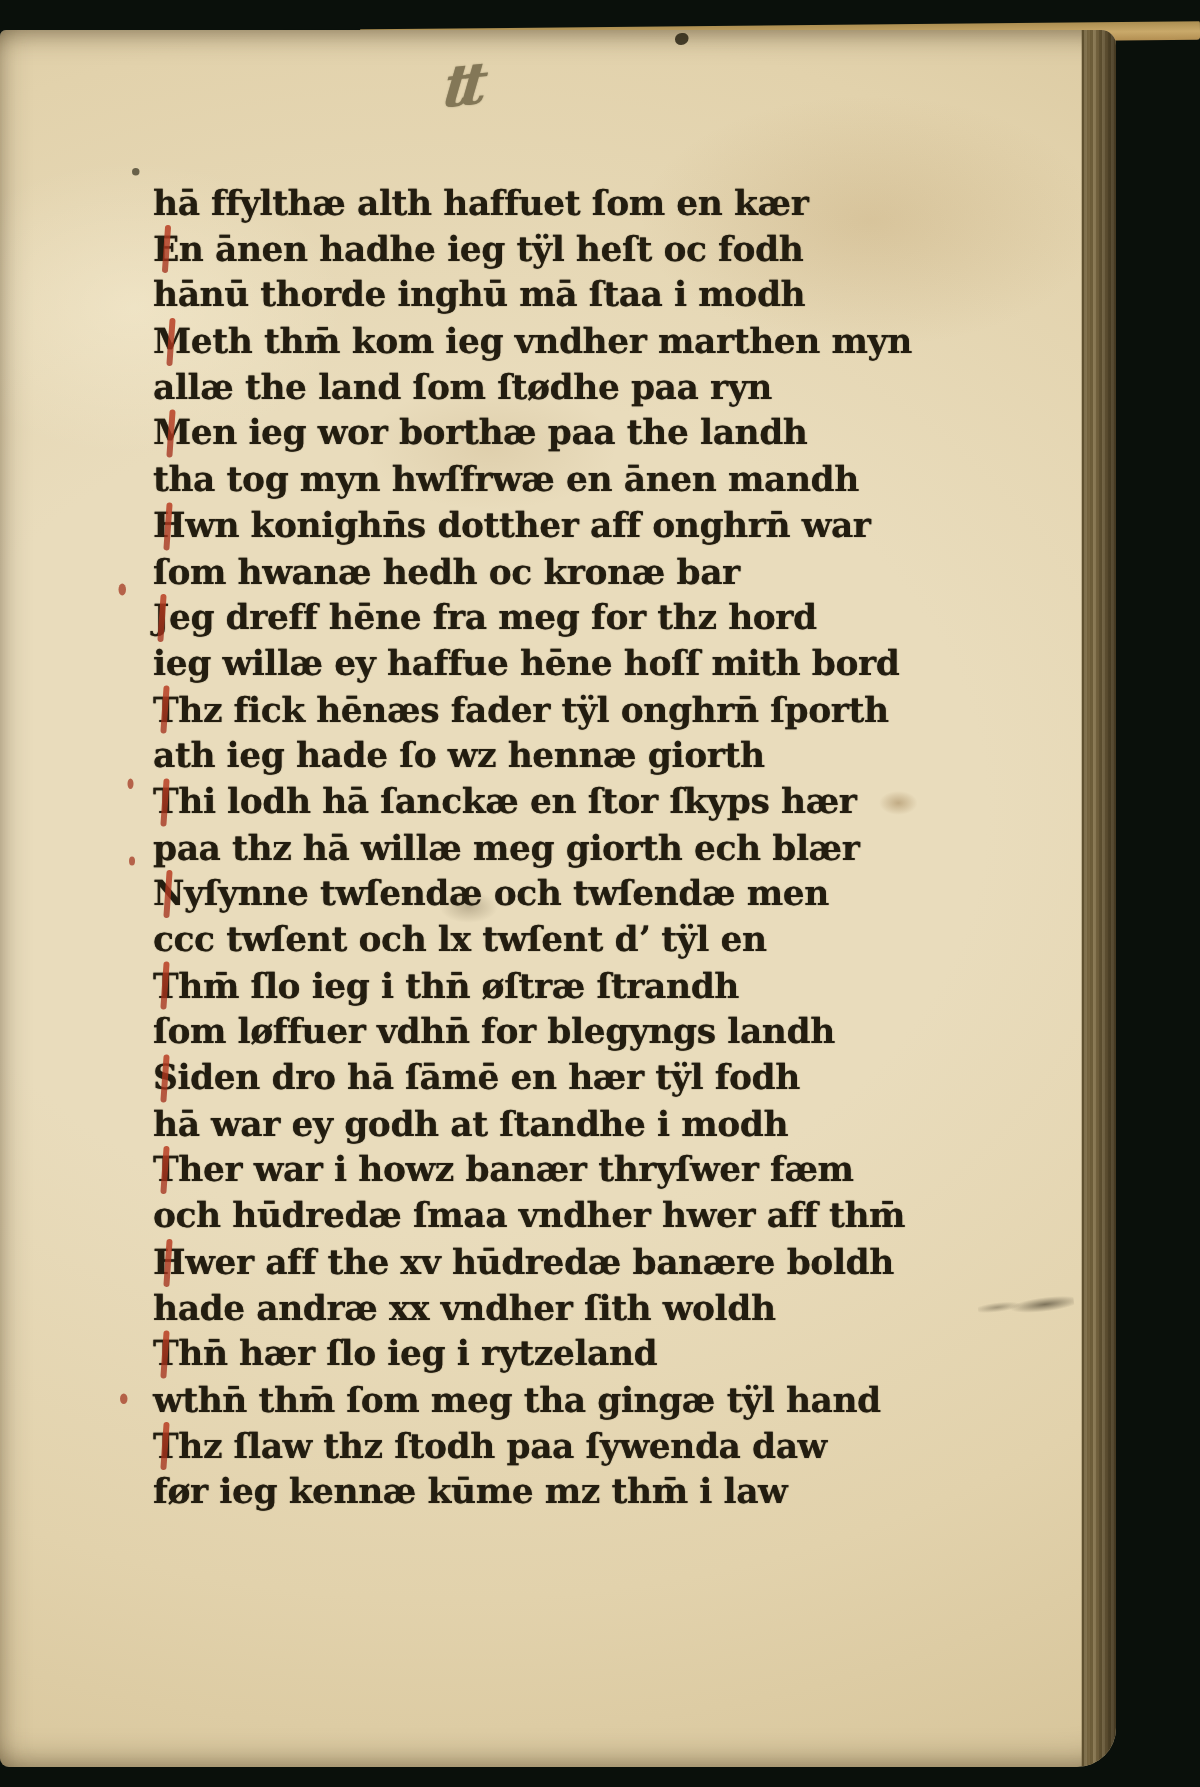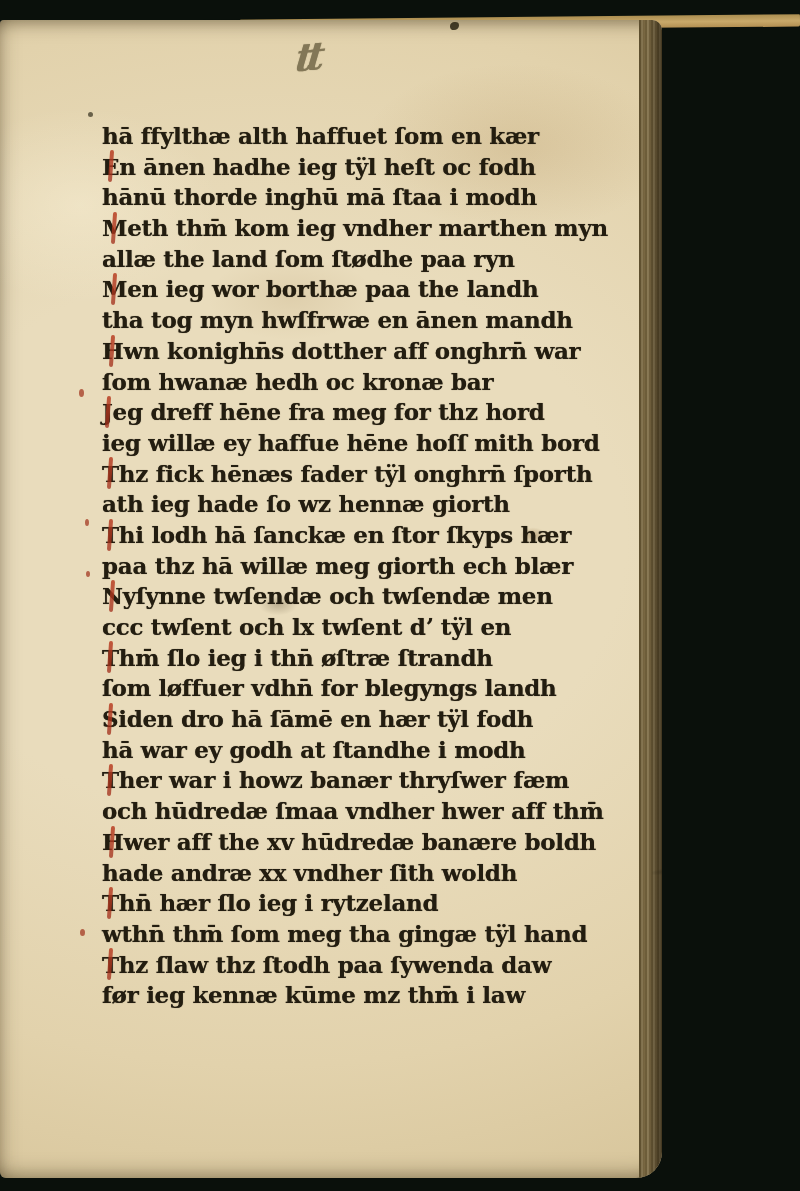--- a/index.html
+++ b/index.html
@@ -19,21 +19,21 @@
   }
   
   .top-sliver{
     position:absolute;top:16px;left:240px;width:560px;height:13px;
     background:linear-gradient(to bottom,#a88b4e,#c9a96a 55%,#b38f52);
     transform:rotate(-0.5deg);z-index:2;border-radius:2px;
   }
 
   
   .page{
-    position:absolute;left:0;top:20px;width:662px;height:1158px;
+    position:absolute;left:0;top:20px;width:744px;height:1158px;
     border-radius:4px 10px 26px 6px;
     background:
       radial-gradient(220px 120px at 78% 11%, rgba(158,118,58,0.18), rgba(158,118,58,0) 70%),
       radial-gradient(120px 60px at 44% 24%, rgba(150,115,60,0.12), rgba(150,115,60,0) 70%),
       radial-gradient(16px 10px at 80.5% 44.5%, rgba(120,82,30,0.35), rgba(120,82,30,0) 80%),
       radial-gradient(26px 14px at 42% 50.5%, rgba(80,66,40,0.28), rgba(80,66,40,0) 75%),
       radial-gradient(200px 140px at 12% 16%, rgba(255,248,225,0.35), rgba(255,248,225,0) 70%),
       radial-gradient(900px 700px at 40% 45%, #e9dcbc 40%, #e2d2ac 75%, #d8c69c 100%);
     box-shadow:
       inset 0 14px 18px -12px rgba(60,45,20,0.55),

